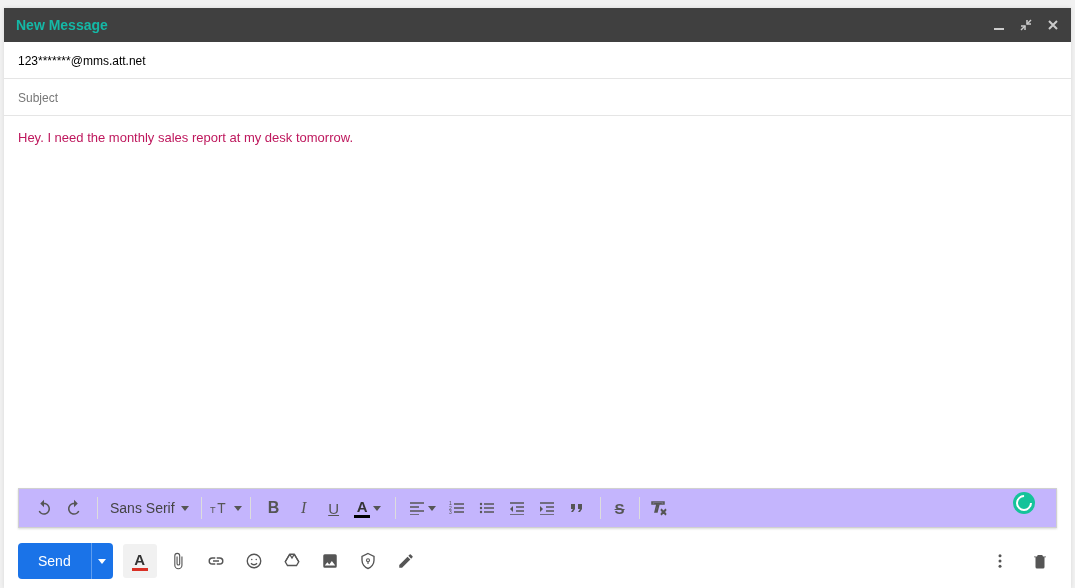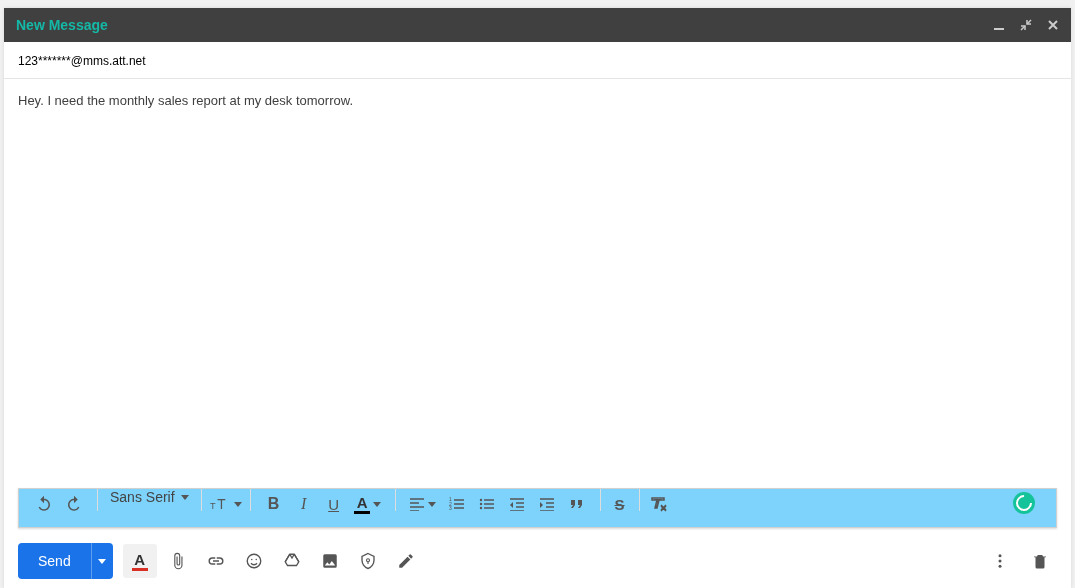--- a/index.html
+++ b/index.html
@@ -45,35 +45,35 @@
       outline: none;
       width: 100%;
       font-size: 12px;
       font-family: inherit;
     }
     .row.subject input::placeholder { color: #777; }
     .body-area {
       flex: 1;
       padding: 12px 14px;
       font-size: 13px;
-      color: #404040;
+      color: #be185d;
       line-height: 1.5;
       overflow: auto;
     }
 
     .format-toolbar {
       margin: 0 14px 6px 14px;
       border: 1px solid #d0d0d0;
       box-shadow: 0 1px 2px rgba(0,0,0,0.15);
       height: 40px;
       display: flex;
-      align-items: flex-start;
+      align-items: center;
       padding: 0 6px;
       gap: 0;
-      background:#7dd3fc;
+      background:#c4b5fd;
     }
     .ft-group {
       display: flex;
       align-items: center;
       padding: 0 4px;
     }
     .ft-sep {
       width: 1px;
       height: 22px;
       background: #ddd;
@@ -193,20 +193,23 @@
             <path d="M2 2 L10 10 M10 2 L2 10"></path>
           </svg>
       </span>
     </div>
   </div>
 
   <div class="row to">
     <input type="text" value="123*******@mms.att.net" style="">
   </div>
 
+  <div class="row subject">
+    <input type="text" placeholder="Subject" value="" style="">
+  </div>
 
   <div class="body-area" contenteditable="true" style="">
     <span>Hey. I need the monthly sales report at my desk tomorrow.</span>
   </div>
 
   <div class="grammarly"></div>
 
   <div class="format-toolbar">
     <div class="ft-group">
       <span class="ft-btn">

